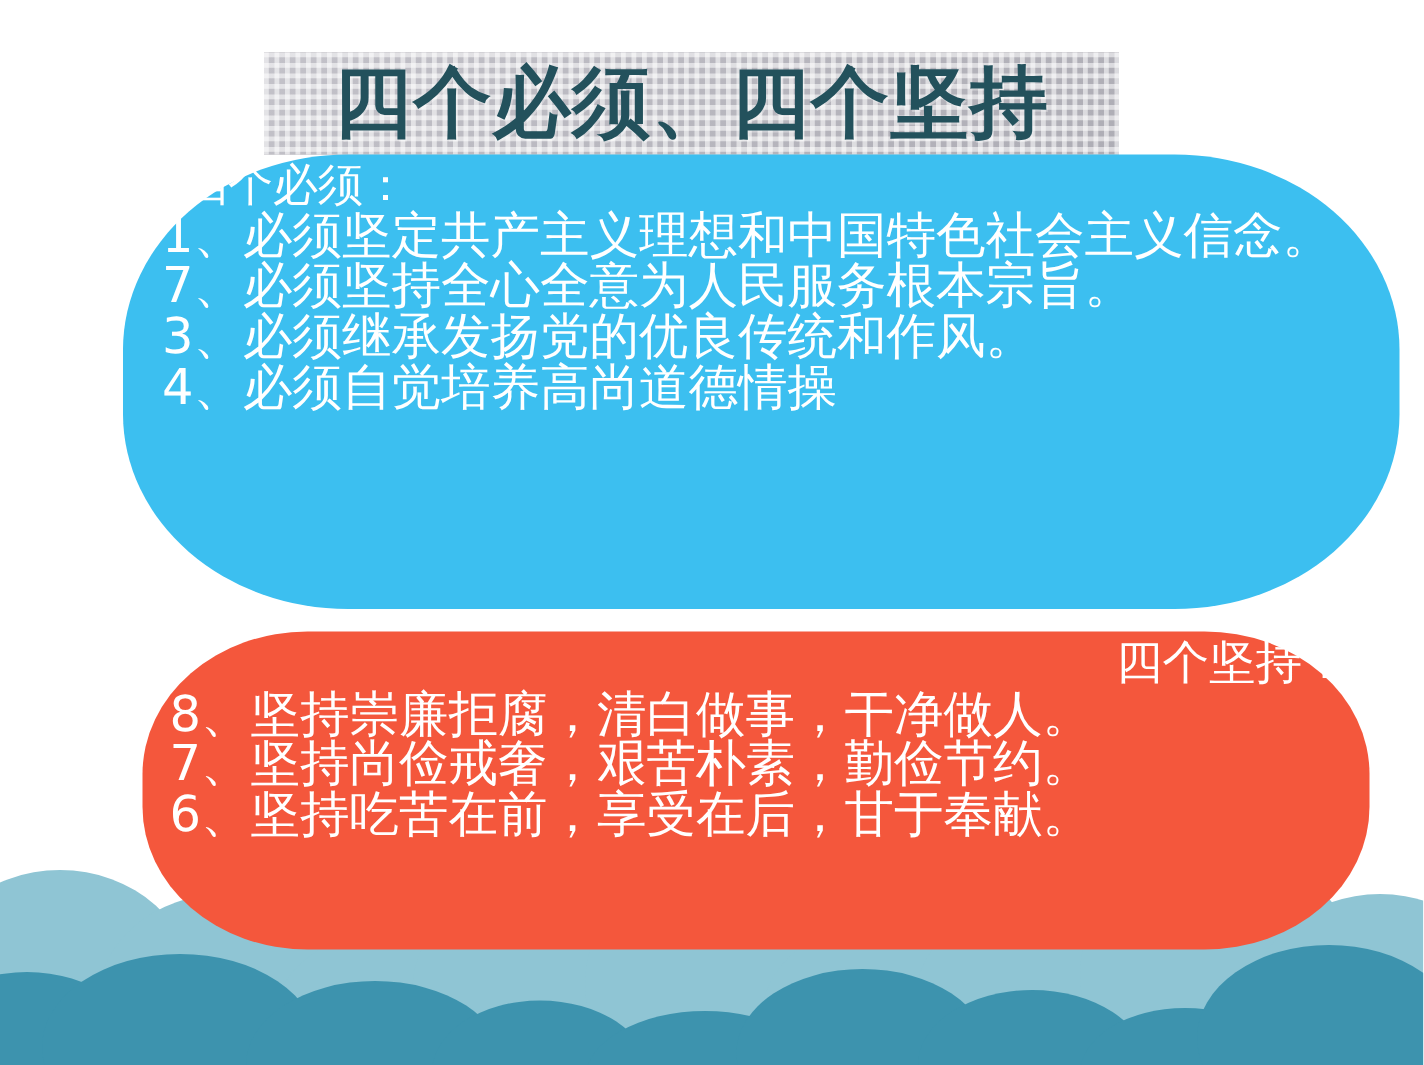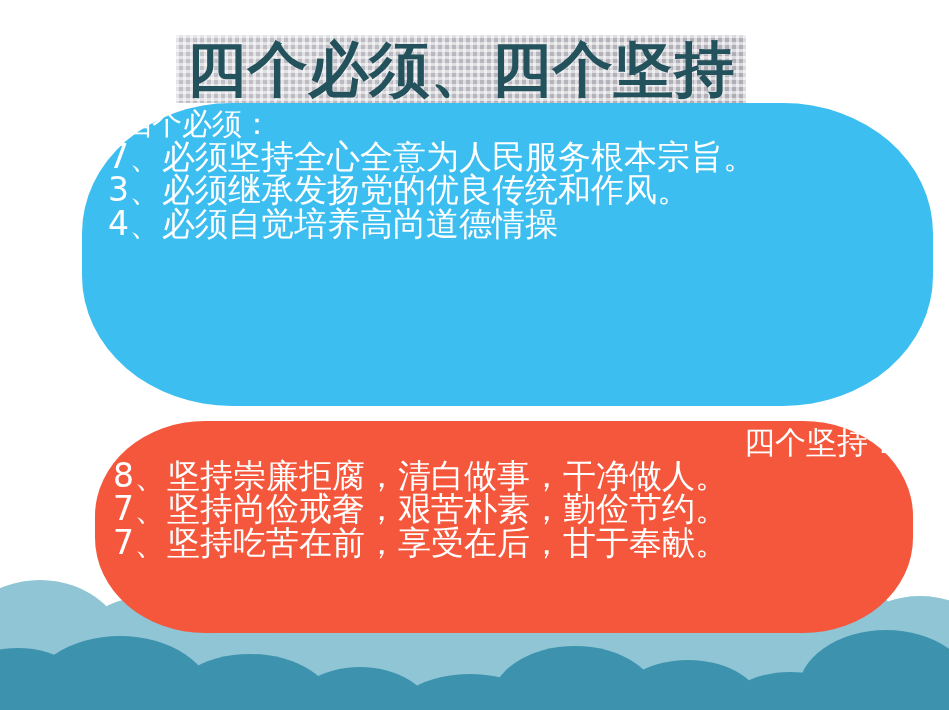--- a/index.html
+++ b/index.html
@@ -42,21 +42,21 @@
     background-image:
       linear-gradient(to right, rgba(255,255,255,0.55) 0 3px, rgba(255,255,255,0) 3px 7px),
       linear-gradient(to bottom, rgba(255,255,255,0.55) 0 3px, rgba(255,255,255,0) 3px 7px),
       linear-gradient(135deg, #c3c2c9 0%, #aeadb5 100%);
     background-size: 7px 7px, 7px 7px, 100% 100%;
     display: flex;
     align-items: center;
     justify-content: center;
   }
   #title-text {
-    font-size: 60px;
+    font-size: 52px;
     font-weight: bold;
     color: #23515c;
     letter-spacing: 1px;
     line-height: 1;
     white-space: nowrap;
     text-shadow: 1px 1px 0 rgba(255,255,255,0.35);
     text-align: center;
   }
 
   
@@ -146,25 +146,26 @@
       <ellipse cx="886" cy="182" rx="88" ry="62"></ellipse>
     </g>
   </svg>
 
   <div id="title-bar">
     <div id="title-text">四个必须、四个坚持</div>
   </div>
 
   <div id="panel-blue" class="panel">
     <div class="panel-heading">四个必须：</div>
+    <div class="panel-line">1、必须坚定共产主义理想和中国特色社会主义信念。</div>
     <div class="panel-line">7、必须坚持全心全意为人民服务根本宗旨。</div>
     <div class="panel-line nowrap">3、必须继承发扬党的优良传统和作风。</div>
     <div class="panel-line nowrap">4、必须自觉培养高尚道德情操</div>
   </div>
 
   <div id="panel-red" class="panel">
     <div class="panel-heading">四个坚持：</div>
     <div class="panel-line">8、坚持崇廉拒腐，清白做事，干净做人。</div>
     <div class="panel-line">7、坚持尚俭戒奢，艰苦朴素，勤俭节约。</div>
-    <div class="panel-line">7、坚持吃苦在前，享受在后，甘于奉献。</div>
+    <div class="panel-line">6、坚持吃苦在前，享受在后，甘于奉献。</div>
   </div>
 
 </div>
 
 </body></html>

